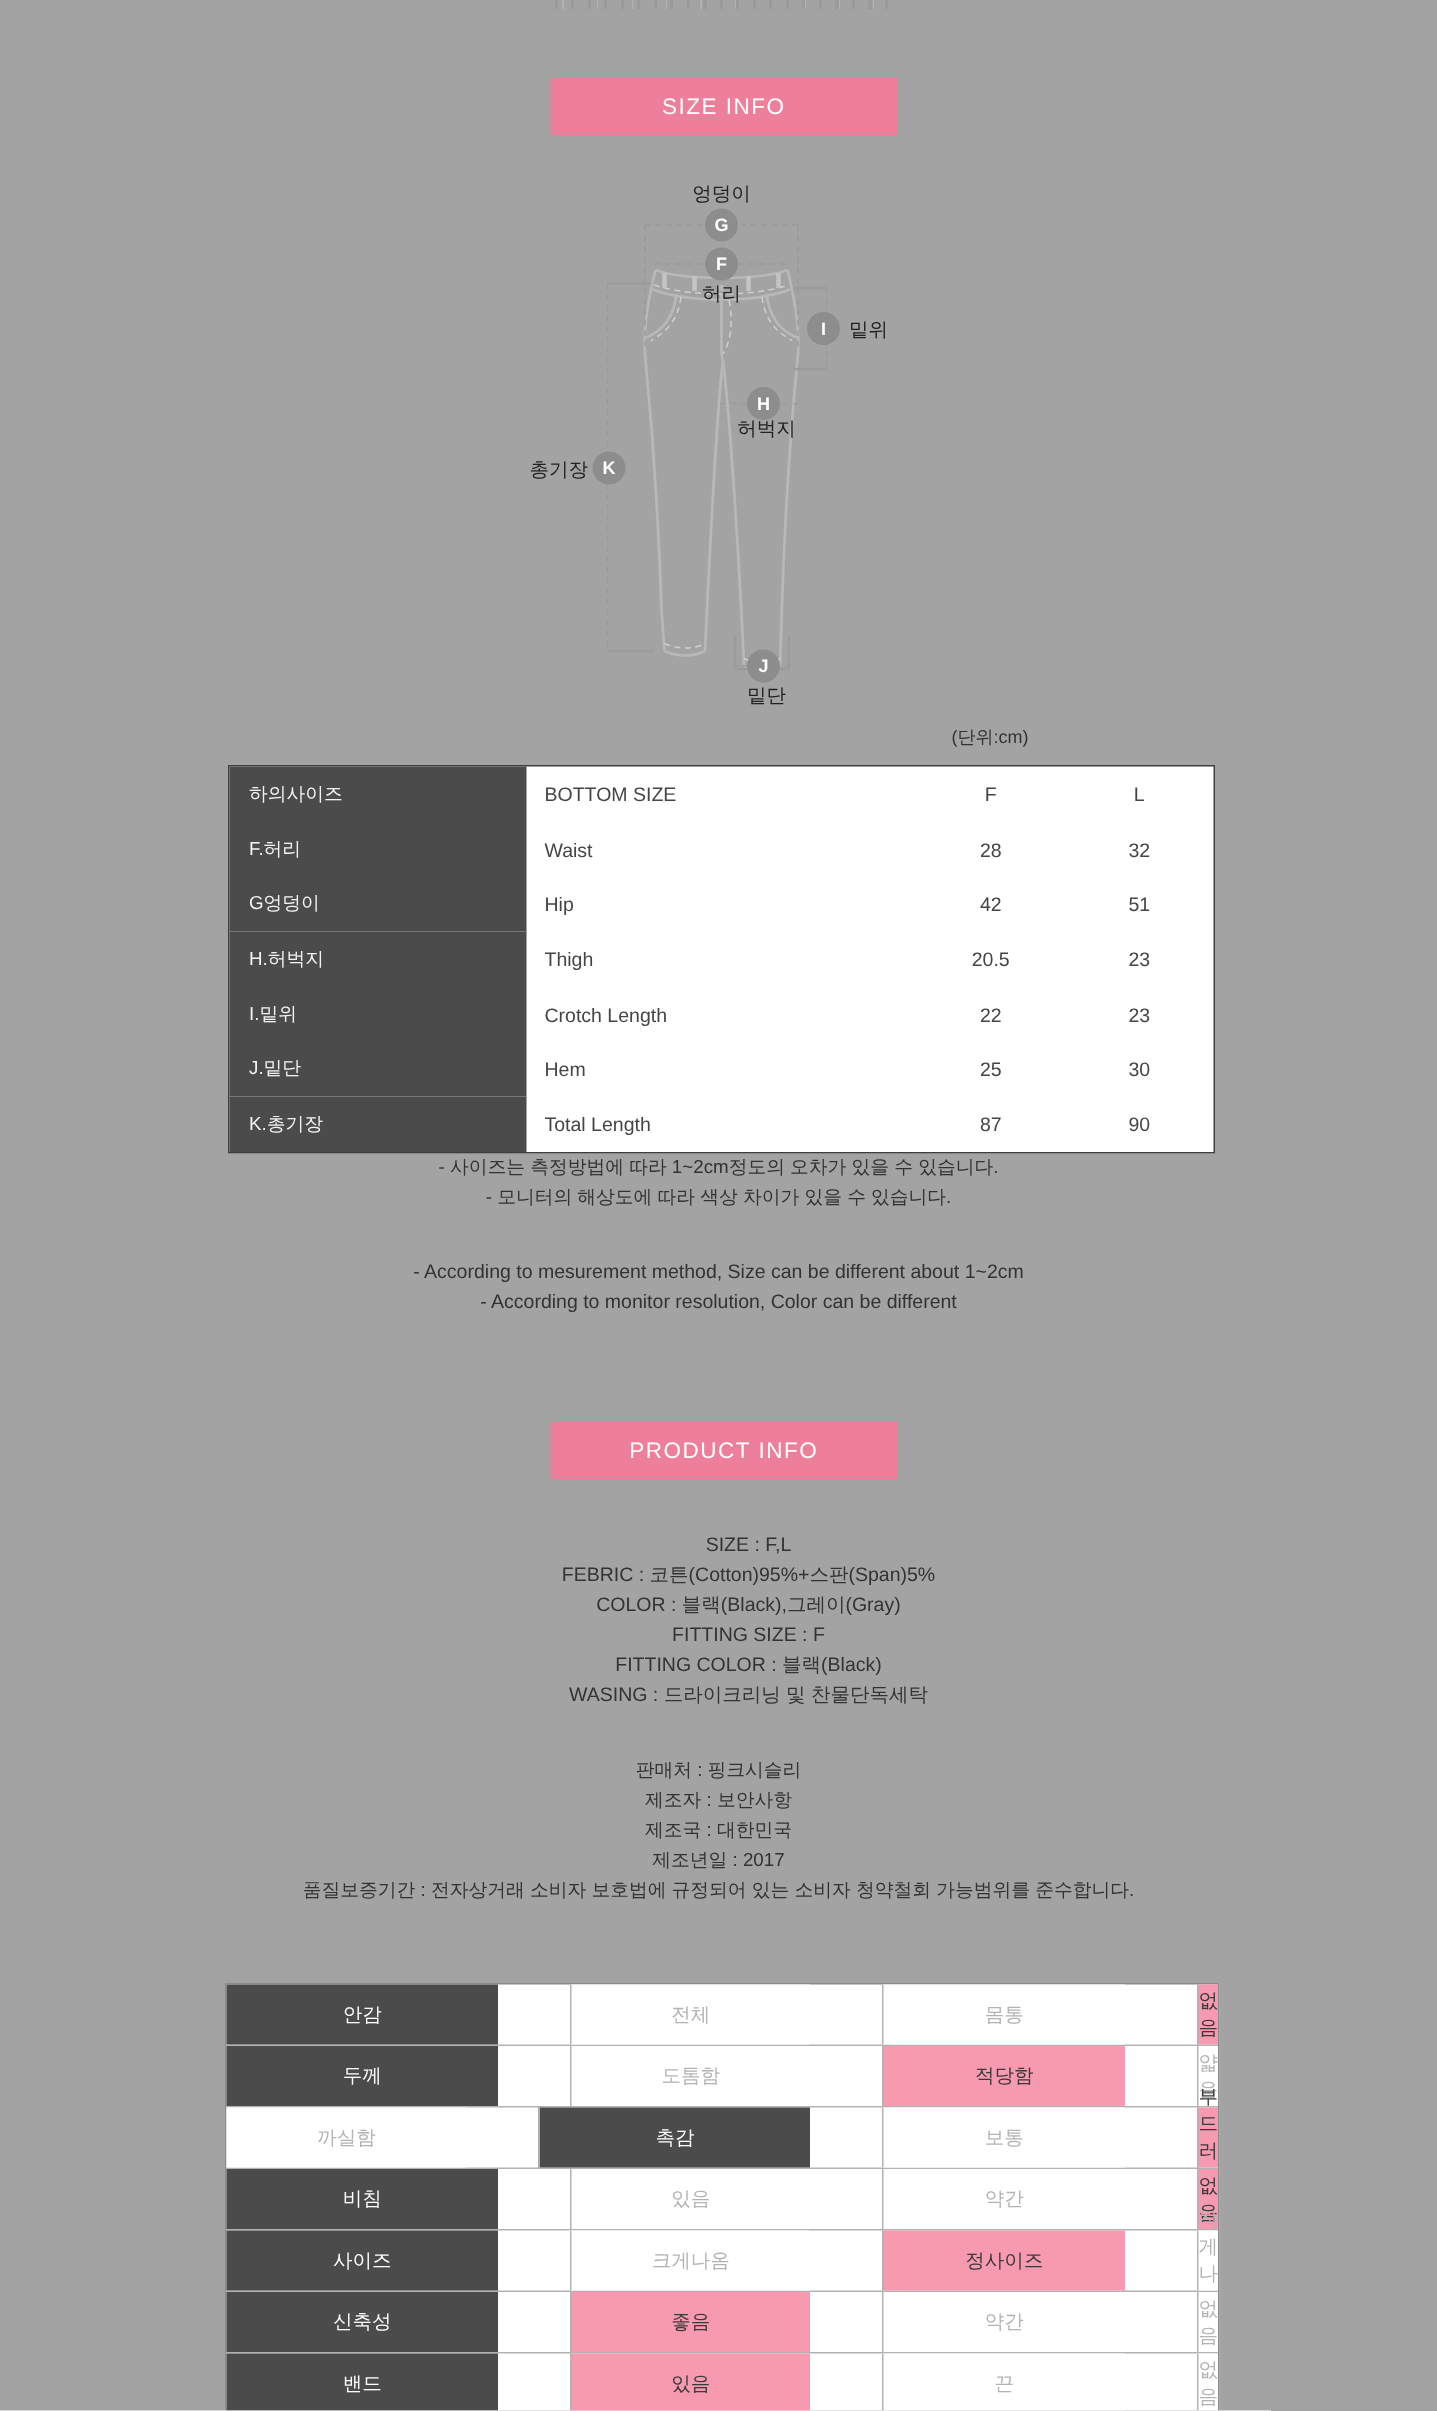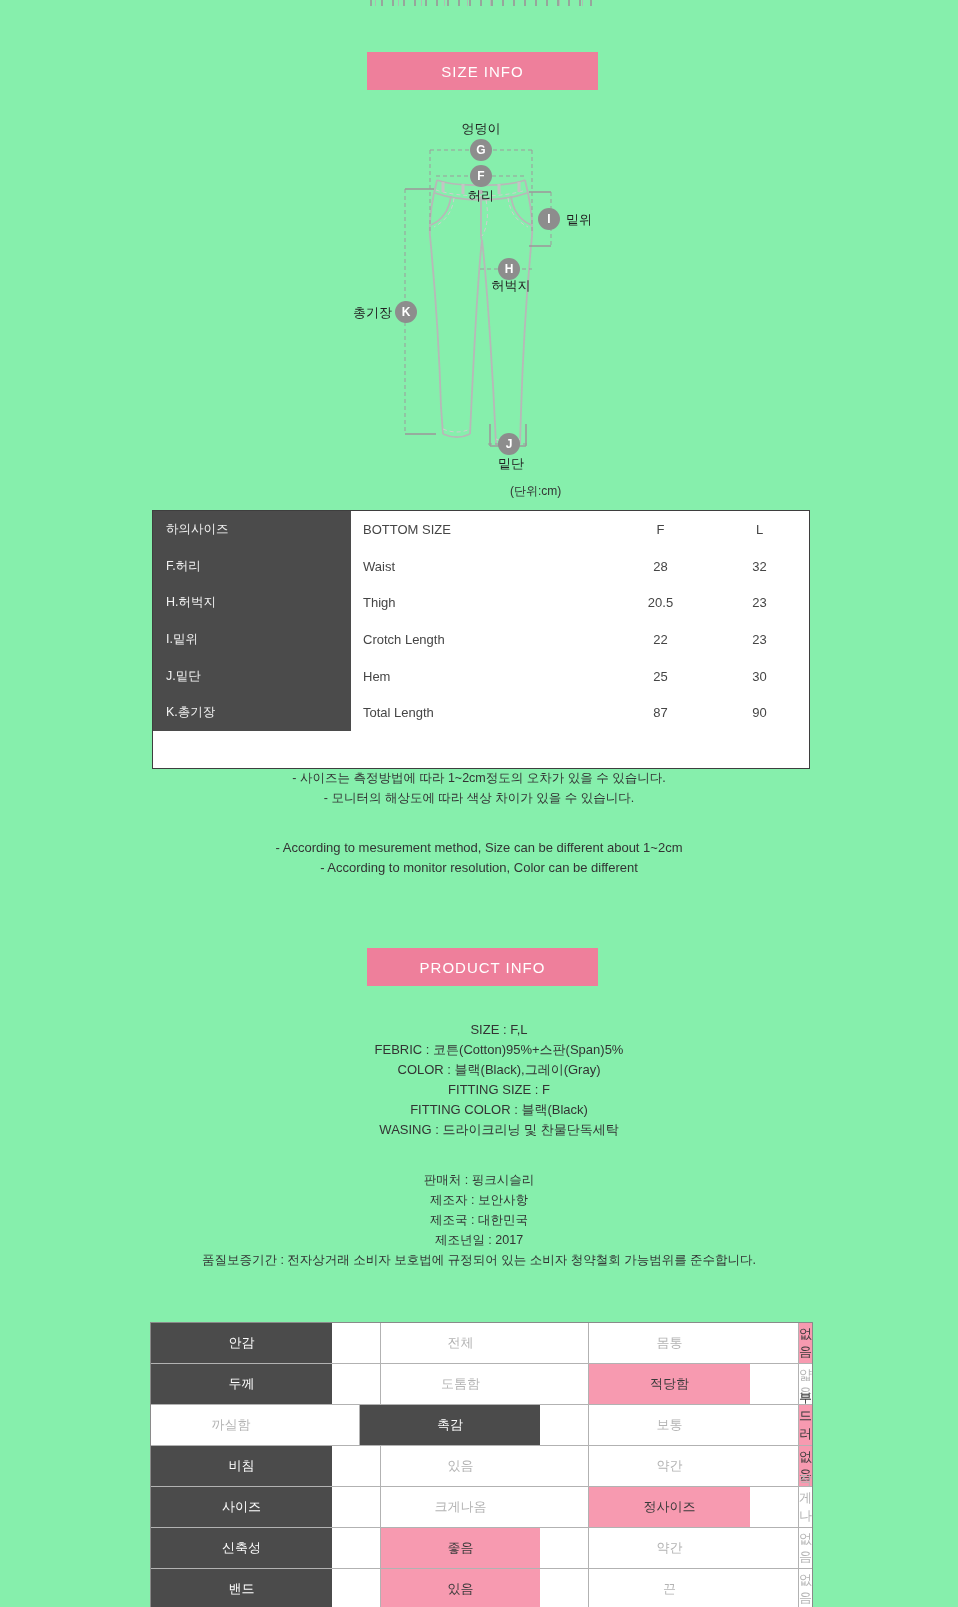--- a/index.html
+++ b/index.html
@@ -1,35 +1,35 @@
 <!DOCTYPE html>
 <html><head>
 <meta charset="utf-8">
 <style>
   html,body{margin:0;padding:0;background:#fff;}
-  .page{position:relative;width:958px;height:1607px;background:#86efac;overflow:hidden;
+  .page{position:relative;width:958px;height:1607px;background:#a3a3a3;overflow:hidden;
         font-family:"Liberation Sans","DejaVu Sans",sans-serif;color:#333;}
 
   
   .crop-remnant{position:absolute;top:0;left:370px;width:226px;height:6px;
     background:
       repeating-linear-gradient(90deg,#9a9a9a 0 2px,transparent 2px 11px),
       repeating-linear-gradient(90deg,transparent 0 5px,#b5b5b5 5px 6px,transparent 6px 23px);
     opacity:.85;}
 
   
   .banner{position:absolute;left:367px;width:231px;height:38px;background:#ee7f9b;
     color:#fff;display:flex;align-items:center;justify-content:center;
     font-size:15px;letter-spacing:1px;}
   .banner.size{top:52px;}
   .banner.product{top:948px;}
 
   .diagram{position:absolute;left:330px;top:112px;}
 
-  .unit-note{position:absolute;left:510px;top:483px;width:300px;text-align:left;
+  .unit-note{position:absolute;left:510px;top:483px;width:300px;text-align:center;
     font-size:12px;color:#333;}
 
   
   .size-table{position:absolute;left:152px;top:510px;width:658px;height:259px;
     border:1px solid #3e3e3e;box-sizing:border-box;background:#fff;}
   .srow{display:flex;height:36.7px;align-items:stretch;font-size:13px;color:#454545;}
   .srow .c1{width:198px;background:#4b4b4b;color:#f2f2f2;display:flex;align-items:center;
     padding-left:13px;box-sizing:border-box;font-size:12.5px;}
   .srow .c2{width:260px;padding-left:12px;box-sizing:border-box;display:flex;align-items:center;}
   .srow .c3,.srow .c4{width:99px;display:flex;align-items:center;justify-content:center;}
@@ -155,20 +155,26 @@
       <div class="c3">F</div>
       <div class="c4">L</div>
     </div>
     <div class="srow">
       <div class="c1">F.허리</div>
       <div class="c2">Waist</div>
       <div class="c3">28</div>
       <div class="c4">32</div>
     </div>
     <div class="srow">
+      <div class="c1">G엉덩이</div>
+      <div class="c2">Hip</div>
+      <div class="c3">42</div>
+      <div class="c4">51</div>
+    </div>
+    <div class="srow">
       <div class="c1">H.허벅지</div>
       <div class="c2">Thigh</div>
       <div class="c3">20.5</div>
       <div class="c4">23</div>
     </div>
     <div class="srow">
       <div class="c1">I.밑위</div>
       <div class="c2">Crotch Length</div>
       <div class="c3">22</div>
       <div class="c4">23</div>

